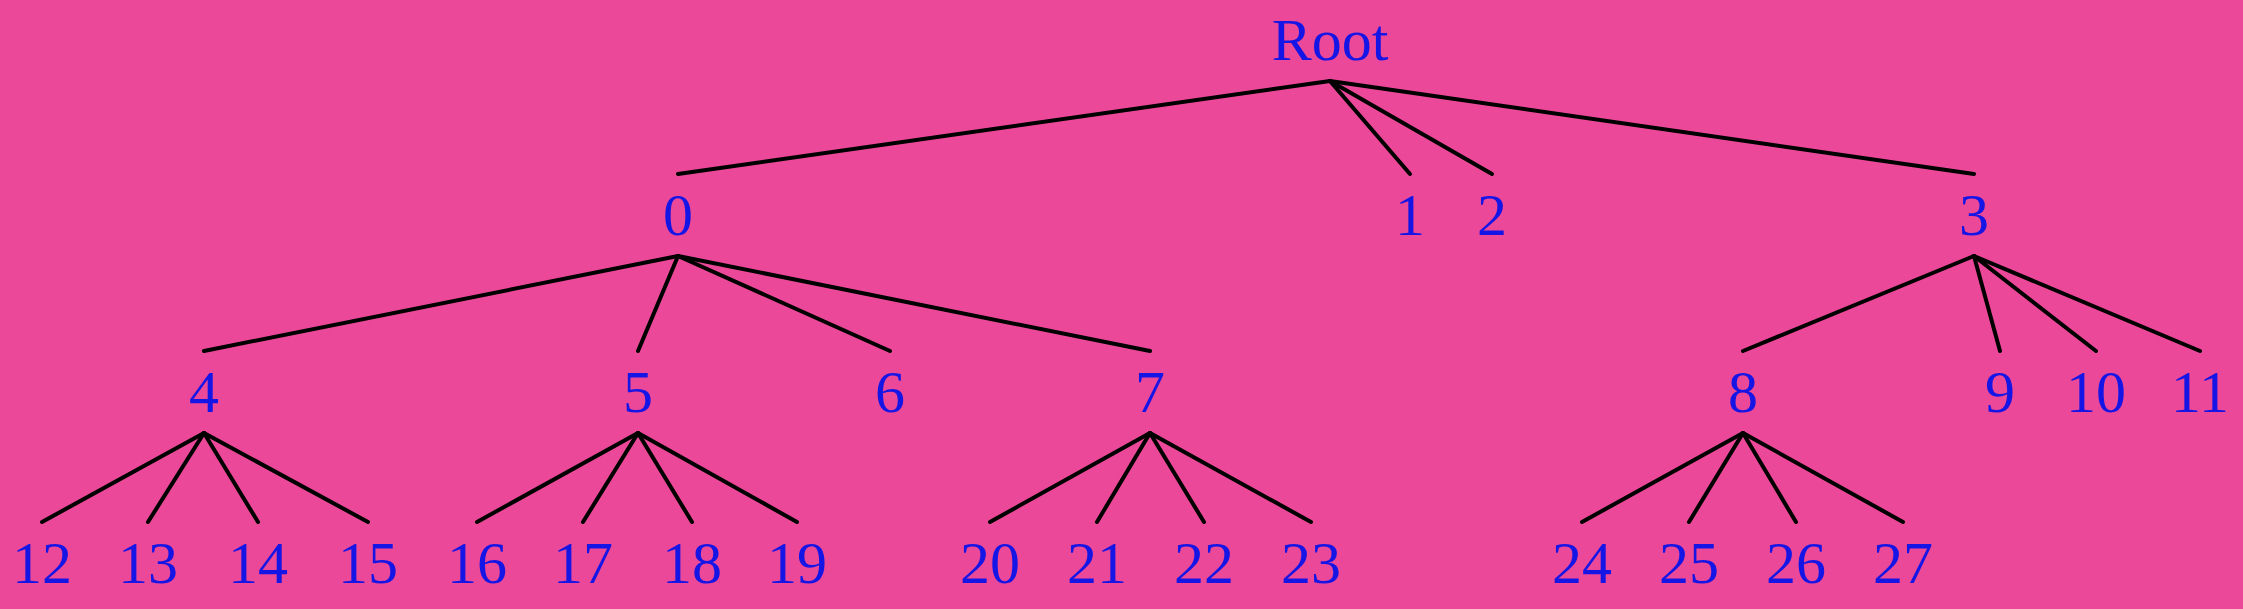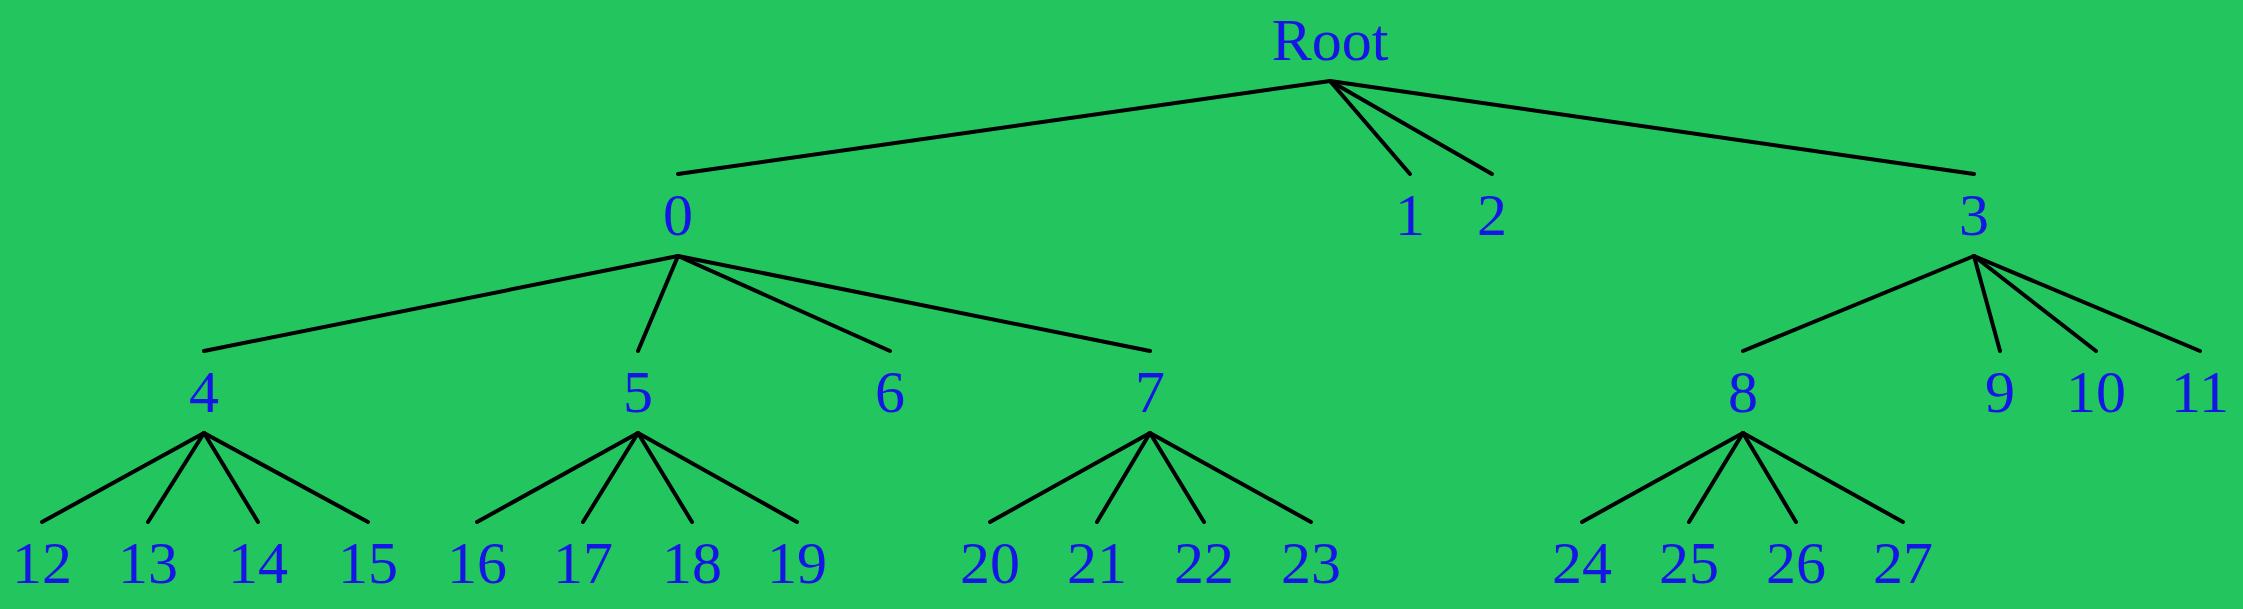--- a/index.html
+++ b/index.html
@@ -4,21 +4,21 @@
 <style>
   html, body {
     margin: 0;
     padding: 0;
     background: #ffffff;
   }
   .canvas {
     position: relative;
     width: 2243px;
     height: 609px;
-    background: #22c55e;
+    background: #ec4899;
     overflow: hidden;
   }
   svg.tree {
     display: block;
     width: 2243px;
     height: 609px;
     font-family: "Liberation Serif", "DejaVu Serif", serif;
   }
   svg.tree text {
     text-anchor: middle;

